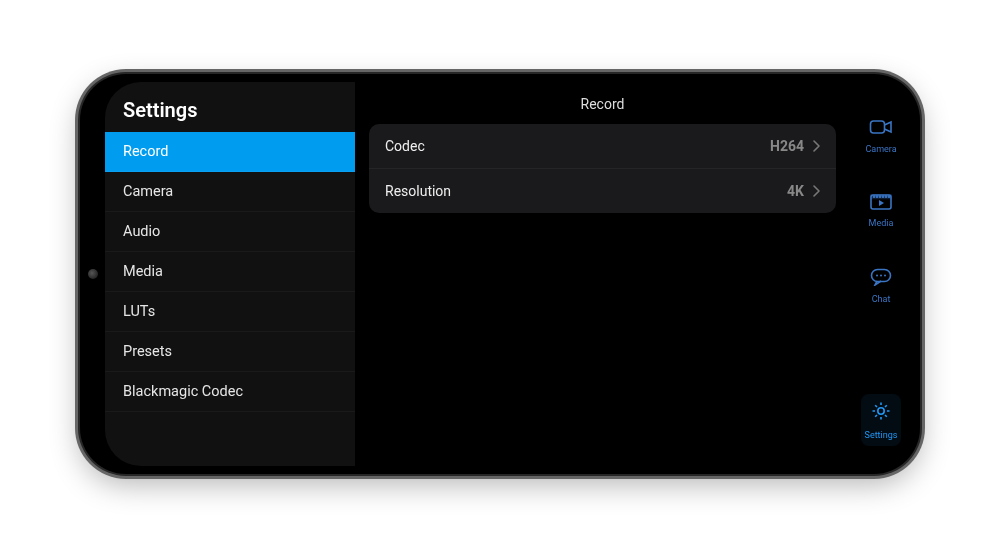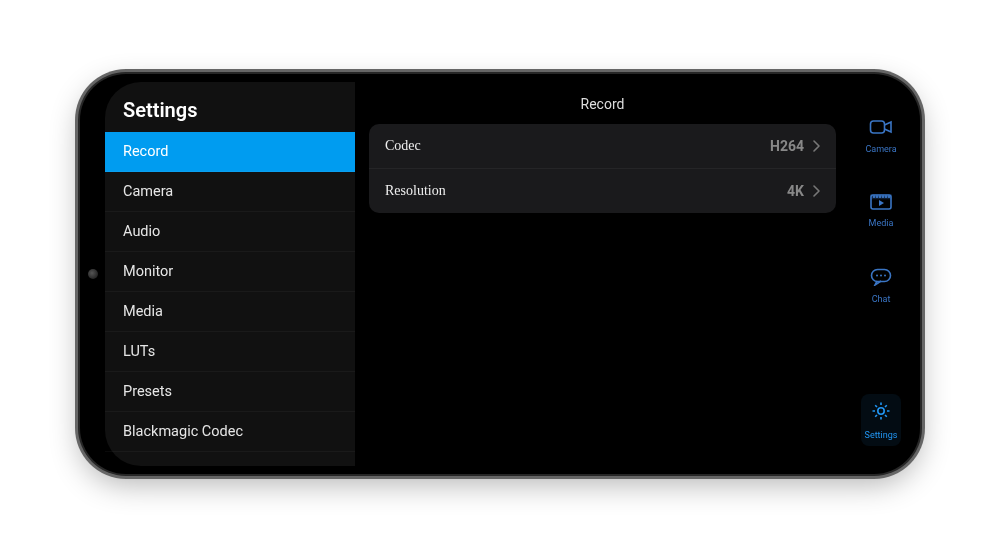--- a/index.html
+++ b/index.html
@@ -98,21 +98,21 @@
     justify-content: space-between;
     padding: 14px 16px;
     color: #eee;
     font-size: 14px;
     cursor: pointer;
   }
   .row + .row {
     border-top: 1px solid rgba(255,255,255,0.05);
     gap: 22px;
   }
-  .row .label { color: #eee; font-family: Liberation Serif, serif; }
+  .row .label { color: #eee; }
   .row .value-wrap { display: flex; align-items: center; gap: 8px; color: #888; }
   .row .value { color: #888; font-size: 14px; font-weight: bold; }
   .chevron svg { display: block; }
   .right-nav {
     width: 62px;
     display: flex;
     flex-direction: column;
     align-items: center;
     gap: 40px;
     padding-top: 36px;
@@ -146,21 +146,20 @@
 <div class="device">
   <div class="camera-dot"></div>
   <div class="screen">
     <div class="screen-inner">
 
       <div class="sidebar">
         <div class="sidebar-title">Settings</div>
         <div class="sidebar-item active">Record</div>
         <div class="sidebar-item">Camera</div>
         <div class="sidebar-item">Audio</div>
-        <div class="sidebar-item">Monitor</div>
         <div class="sidebar-item">Media</div>
         <div class="sidebar-item">LUTs</div>
         <div class="sidebar-item">Presets</div>
         <div class="sidebar-item">Blackmagic Codec</div>
       </div>
 
       <div class="content">
         <div class="content-header">Record</div>
         <div class="settings-group">
           <div class="row">

